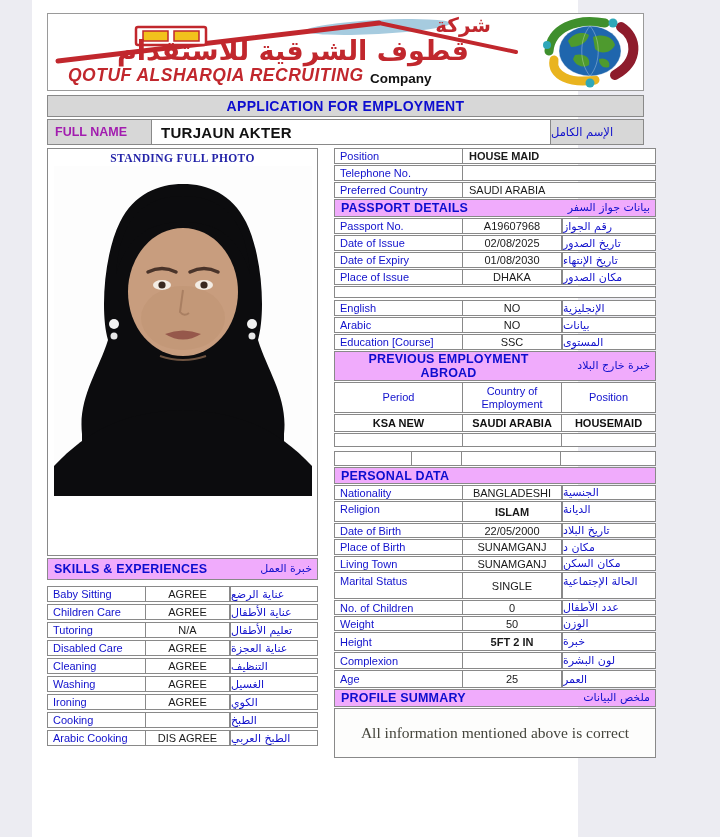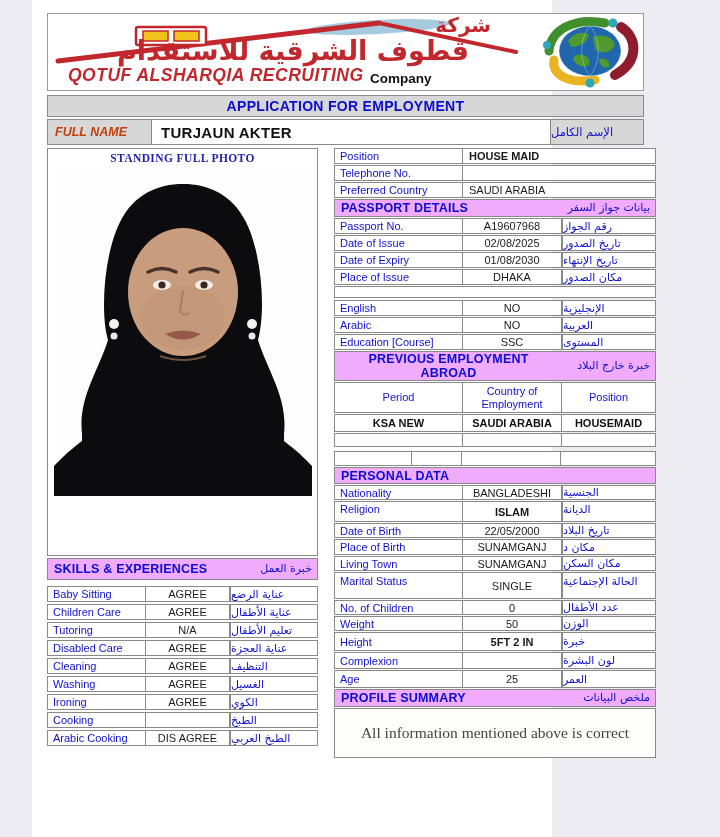--- a/index.html
+++ b/index.html
@@ -2,21 +2,21 @@
 <html><head>
 <meta charset="utf-8">
 <style>
   html,body{margin:0;padding:0;}
   body{
     width:720px;height:837px;position:relative;overflow:hidden;
     background:#ececf2;
     font-family:"Liberation Sans",sans-serif;
     -webkit-font-smoothing:antialiased;
   }
-  .page{position:absolute;left:32px;top:0;width:520px;height:837px;background:#ffffff;}
+  .page{position:absolute;left:32px;top:0;width:520px;height:837px;background:#ffffff;padding-left:26px;}
   .form{position:absolute;left:15px;top:13px;width:597px;}
 
   
   .banner{position:relative;height:76px;border:1px solid #9a9a9a;background:#fff;margin-bottom:4px;}
   .banner svg.art{position:absolute;left:0;top:0;}
   .ar-small{position:absolute;right:152px;top:1px;color:#c1272d;font-family:"DejaVu Sans",sans-serif;font-weight:bold;font-size:20px;line-height:1;}
   .ar-main{position:absolute;left:10px;top:22px;width:470px;text-align:center;color:#c1272d;font-family:"DejaVu Sans",sans-serif;font-weight:bold;font-size:27px;line-height:1.1;white-space:nowrap;}
   .en-line{position:absolute;left:20px;top:51px;white-space:nowrap;}
   .en-main{color:#c1272d;font-weight:bold;font-style:italic;font-size:17.5px;letter-spacing:.5px;}
   .en-suffix{color:#111;font-weight:bold;font-size:13.5px;position:relative;top:2px;margin-left:2px;}
@@ -32,21 +32,21 @@
   .ar{color:#1111cc;font-family:"DejaVu Sans",sans-serif;font-size:11px;justify-content:flex-end;padding-right:5px;direction:rtl;border-left:1px solid #898989;}
   .bv{font-weight:bold;}
   .sec{display:flex;border:1px solid #898989;background:#f0abfc;margin-bottom:1px;box-sizing:border-box;align-items:center;}
   .sec .sec-en{color:#0d0dcf;font-weight:bold;font-size:12.5px;padding-left:6px;letter-spacing:.2px;}
   .sec .sec-ar{margin-left:auto;color:#1111cc;font-family:"DejaVu Sans",sans-serif;font-size:11px;padding-right:5px;direction:rtl;text-align:right;line-height:1.15;}
 
   .title-row{height:22px;border:1px solid #898989;background:#d7d7d7;display:flex;align-items:center;justify-content:center;margin-bottom:2px;box-sizing:border-box;}
   .title-row span{color:#0d0dcf;font-weight:bold;font-size:14px;letter-spacing:.3px;}
 
   .name-row{display:flex;border:1px solid #898989;height:26px;margin-bottom:3px;box-sizing:border-box;}
-  .name-lab{width:104px;background:#d7d7d7;color:#c2410c;font-weight:bold;font-size:12.5px;display:flex;align-items:center;padding-left:7px;border-right:1px solid #898989;box-sizing:border-box;font-style:italic;}
+  .name-lab{width:104px;background:#d7d7d7;color:#a21caf;font-weight:bold;font-size:12.5px;display:flex;align-items:center;padding-left:7px;border-right:1px solid #898989;box-sizing:border-box;}
   .name-val{flex:1;display:flex;align-items:center;padding-left:9px;font-weight:bold;font-size:15px;color:#111;letter-spacing:.3px;}
   .name-ar{width:93px;background:#d7d7d7;display:flex;align-items:center;justify-content:flex-end;padding-right:6px;color:#1111cc;font-family:"DejaVu Sans",sans-serif;font-size:11.5px;border-left:1px solid #898989;box-sizing:border-box;direction:rtl;}
 
   
   .main{display:flex;align-items:flex-start;}
   .colL{width:271px;margin-right:16px;flex:none;}
   .colR{width:322px;flex:none;}
 
   
   .photo-box{border:1px solid #898989;height:408px;background:#fff;margin-bottom:2px;box-sizing:border-box;overflow:hidden;}
@@ -257,21 +257,21 @@
       </div>
 
       <div class="row h16">
         <div class="cell lab w-lab">English</div>
         <div class="cell val w-val">NO</div>
         <div class="cell ar w-ar">الإنجليزية</div>
       </div>
       <div class="row h16">
         <div class="cell lab w-lab">Arabic</div>
         <div class="cell val w-val">NO</div>
-        <div class="cell ar w-ar">العربية</div>
+        <div class="cell ar w-ar">بيانات</div>
       </div>
       <div class="row h16">
         <div class="cell lab w-lab">Education [Course]</div>
         <div class="cell val w-val">SSC</div>
         <div class="cell ar w-ar">المستوى</div>
       </div>
 
       <div class="sec emp-hdr">
         <span class="sec-en" style="flex:1;text-align:center;">PREVIOUS EMPLOYMENT ABROAD</span>
         <span class="sec-ar" style="width:84px;margin-left:0;">خبرة خارج البلاد</span>

